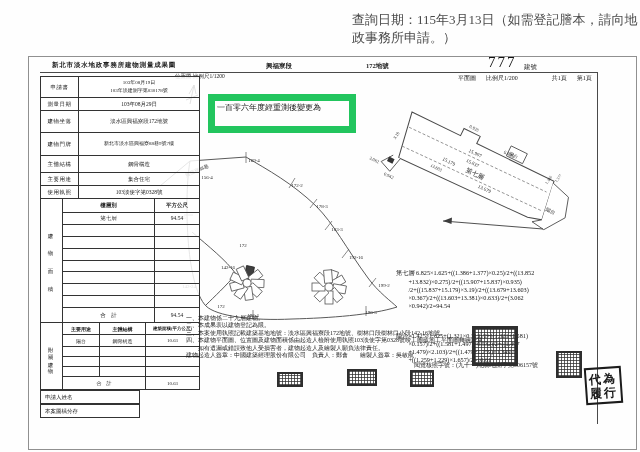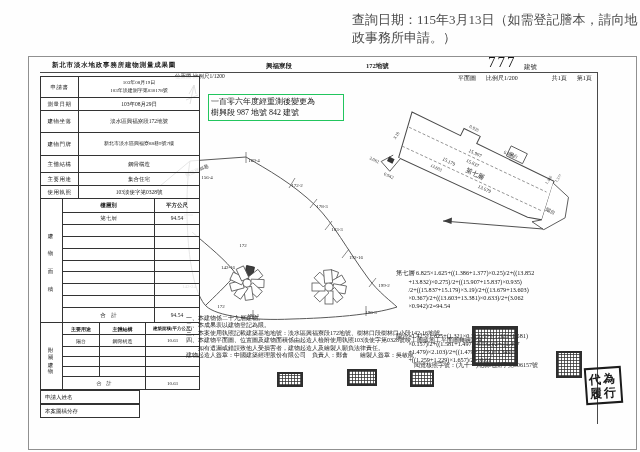--- a/index.html
+++ b/index.html
@@ -9,21 +9,21 @@
   .hdr-title{left:30px;top:9px;font-size:8.5px;color:#3a3a3a;letter-spacing:.4px;}
   .hdr-date{left:352px;top:11px;font-size:13px;color:#4a4a4a;}
   .hdr-sub{left:30px;top:26px;font-size:8px;color:#404040;}
   .docborder{left:28px;top:56px;width:607px;height:392px;border:1px solid #909090;}
   .rule-h{left:40px;top:72px;width:557px;border-top:1px solid #4a4a4a;height:0;}
   .rule-v{left:597px;top:72px;height:352px;border-left:1px solid #4a4a4a;width:0;}
   .doc-small{font-size:6.5px;color:#1d1d1d;}
   .b{font-weight:bold;}
   .bigno{left:488px;top:54px;font-size:15px;font-weight:normal;letter-spacing:2px;color:#111;}
   .planhead{left:458px;top:74px;display:flex;gap:10px;font-size:6px;color:#222;}
-  .remarkbox{left:208px;top:94px;width:130px;height:23px;border:1px solid #22c55e;font-size:8px;line-height:11px;padding:1px 2px;color:#161616;}
+  .remarkbox{left:208px;top:94px;width:130px;height:23px;border:7px solid #22c55e;font-size:8px;line-height:11px;padding:1px 2px;color:#161616;}
   
   .form{left:40px;top:76px;width:160px;border:1px solid #333;background:rgba(255,255,255,.85);font-size:5.5px;box-sizing:border-box;}
   .frow{display:flex;border-bottom:1px solid #333;box-sizing:border-box;}
   .flabel{width:38px;border-right:1px solid #333;display:flex;align-items:center;justify-content:center;text-align:center;letter-spacing:.5px;box-sizing:border-box;}
   .fvalue{flex:1;display:flex;align-items:center;justify-content:center;text-align:center;white-space:pre-line;box-sizing:border-box;line-height:1.6;}
   .sect{display:flex;border-bottom:1px solid #333;box-sizing:border-box;}
   .vside{width:22px;border-right:1px solid #333;writing-mode:vertical-rl;text-orientation:upright;display:flex;align-items:center;justify-content:center;box-sizing:border-box;}
   .tcol{flex:1;display:flex;flex-direction:column;box-sizing:border-box;}
   .trow{display:flex;border-bottom:1px solid #333;box-sizing:border-box;align-items:center;}
   .trow:last-child{border-bottom:none;}
@@ -175,21 +175,20 @@
     <span style="margin-left:24px;">共1頁</span>
     <span>第1頁</span>
   </div>
   <div class="abs" style="left:175px;top:73px;font-size:5.5px;color:#222;">
     <span>位置圖</span>
     <span>比例尺1/1200</span>
   </div>
 
   <div class="abs remarkbox">
     <div>一百零六年度經重測後變更為</div>
-    <div>樹興段 987 地號 842 建號</div>
   </div>
 
   <div class="abs form">
     <div class="frow" style="height:21px;">
       <div class="flabel">申請書</div>
       <div class="fvalue" style="font-size:5px;">103年08月19日
 103年淡建測字第030178號</div>
     </div>
     <div class="frow" style="height:13px;">
       <div class="flabel">測量日期</div>

